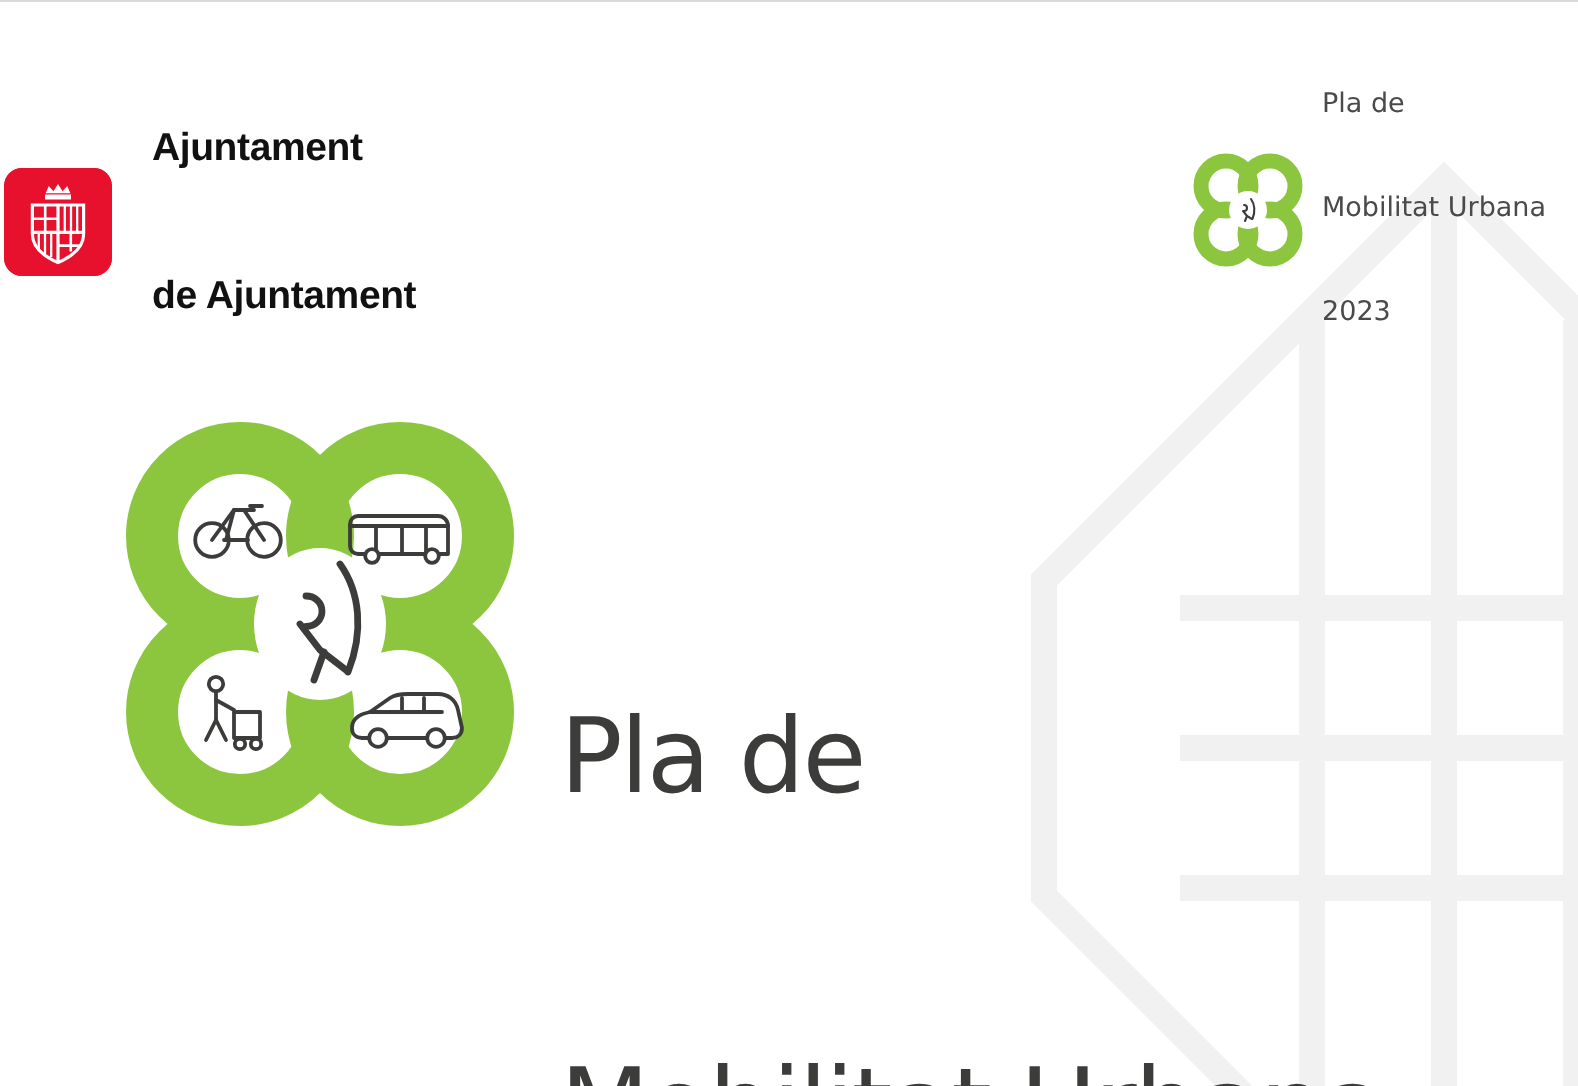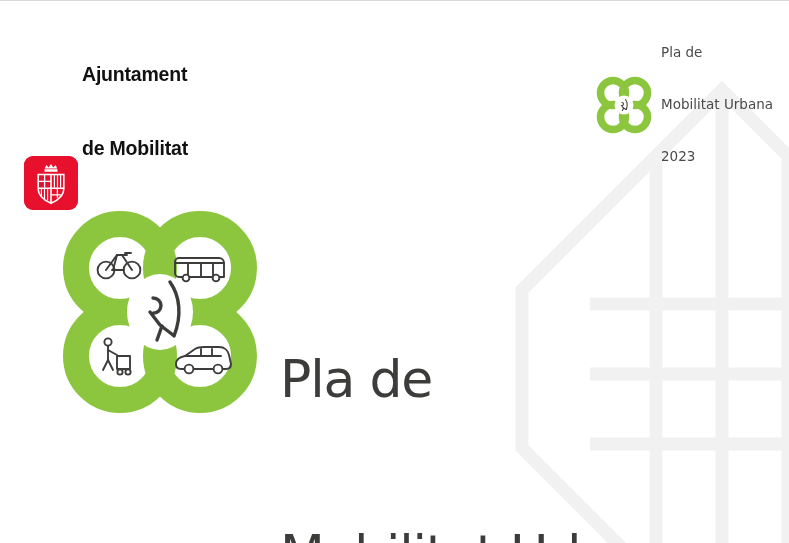--- a/index.html
+++ b/index.html
@@ -31,25 +31,25 @@
     position: absolute;
     left: 470px;
     top: 76px;
     width: 430px;
     height: 500px;
     pointer-events: none;
   }
   
   #ajuntament {
     position: absolute;
-    left: 24px;
+    left: 2px;
     top: 13px;
     display: flex;
-    align-items: flex-end;
-    gap: 4px;
+    align-items: center;
+    gap: 20px;
   }
   #ajuntament-mark {
     width: 54px;
     height: 54px;
     border-radius: 9px;
     background: var(--bcn-red, #e8112d);
     display: block;
   }
   #ajuntament-text {
     font-family: "Liberation Sans", sans-serif;
@@ -145,21 +145,21 @@
         <path d="M14.4 25.4 h12.4" stroke="#ffffff" stroke-width="1.3"></path>
         <path d="M33.4 32.5 v9.3" stroke="#ffffff" stroke-width="1.3"></path>
         <path d="M27.2 38.8 h11.2" stroke="#ffffff" stroke-width="1.3"></path>
 
         <path d="M30.4 18.8 v13.0 M33.5 18.8 v13.0 M36.6 18.8 v13.0" stroke="#ffffff" stroke-width="1.15"></path>
         <path d="M17.4 32.5 v8.2 M20.5 32.5 v10.6 M23.6 32.5 v12.0" stroke="#ffffff" stroke-width="1.15"></path>
       </g>
     </svg>
     <div id="ajuntament-text">
       <span>Ajuntament</span>
-      <span>de Mobilitat</span>
+      <span>de Ajuntament</span>
     </div>
   </div>
 
   <div id="pmu-small">
     <svg id="pmu-small-mark" viewBox="0 0 112 116" xmlns="http://www.w3.org/2000/svg" aria-hidden="true">
       <g fill="none" stroke="#8cc63f" stroke-width="15">
         <circle cx="34" cy="34" r="25"></circle>
         <circle cx="78" cy="34" r="25"></circle>
         <circle cx="34" cy="82" r="25"></circle>
         <circle cx="78" cy="82" r="25"></circle>

